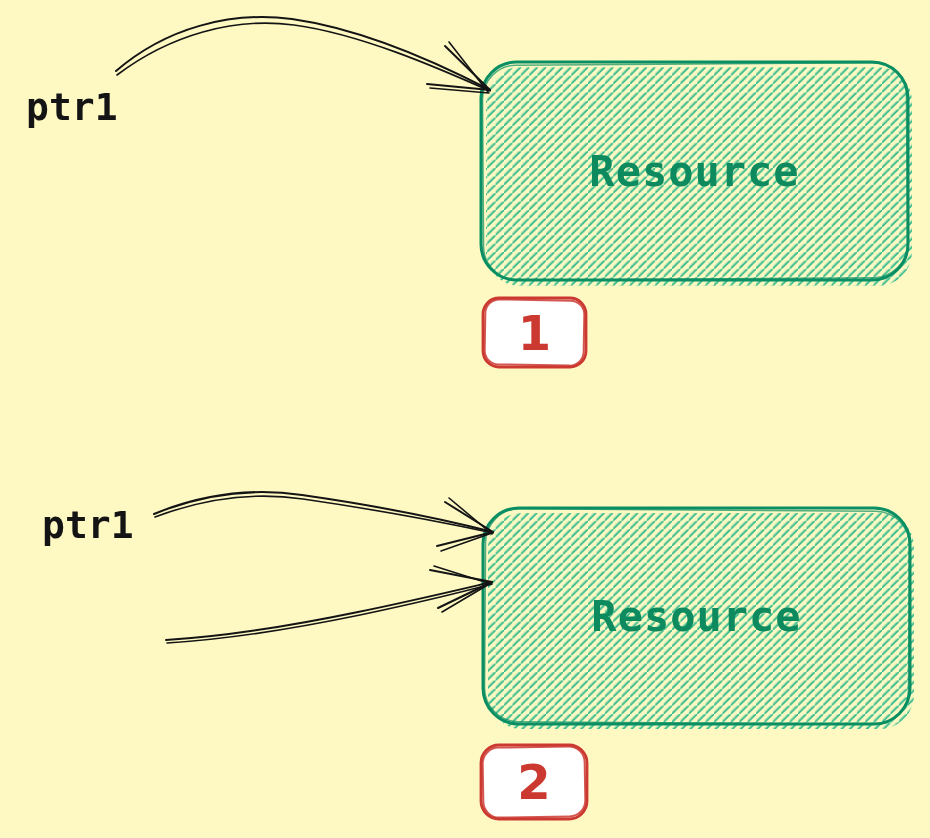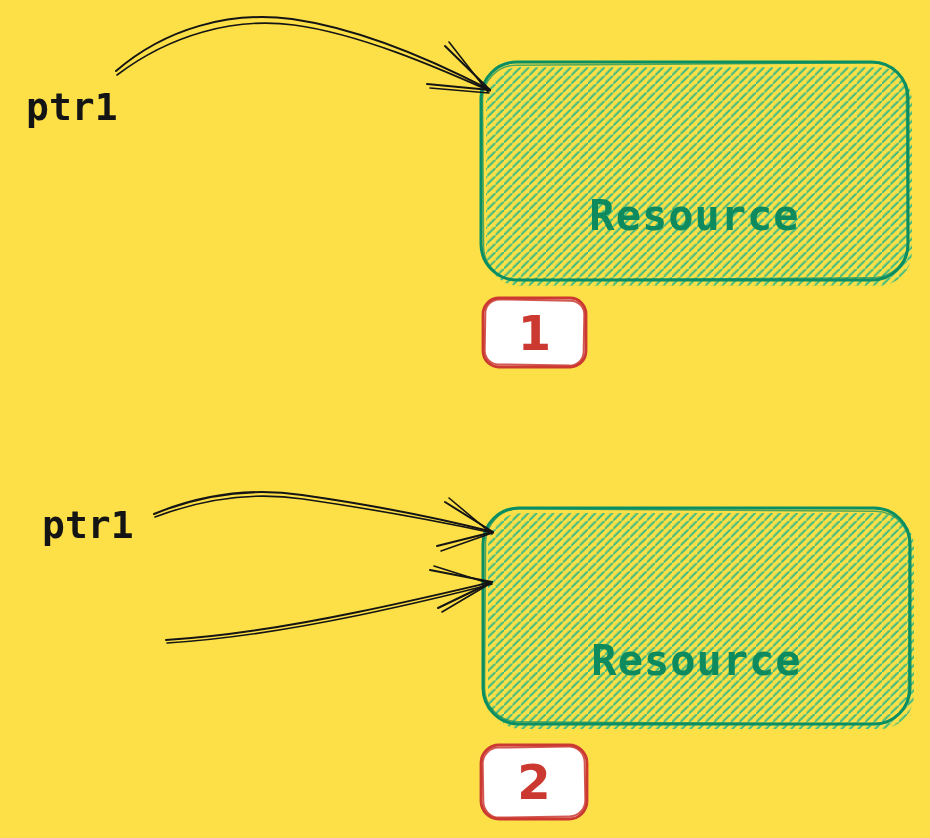--- a/index.html
+++ b/index.html
@@ -1,20 +1,20 @@
 <!DOCTYPE html>
 <html><head>
 <meta charset="utf-8">
 <style>
   html, body { margin: 0; padding: 0; background: #ffffff; }
   .canvas {
     position: relative;
     width: 930px;
     height: 838px;
-    background: #fde047;
+    background: #fef9c3;
     overflow: hidden;
     font-family: "DejaVu Sans", sans-serif;
   }
   .draw-layer { position: absolute; left: 0; top: 0; }
 
   .code-label {
     position: absolute;
     font-family: "DejaVu Sans Mono", monospace;
     font-weight: 700;
     font-size: 38px;
@@ -25,21 +25,20 @@
   .resource-overlay {
     position: absolute;
     display: flex;
     align-items: center;
     justify-content: center;
     font-family: "DejaVu Sans Mono", monospace;
     font-weight: 700;
     font-size: 42px;
     letter-spacing: 1px;
     color: #0e8a5f;
-    margin-top: 44px;
   }
   .count-overlay {
     position: absolute;
     display: flex;
     align-items: center;
     justify-content: center;
     font-family: "DejaVu Sans", sans-serif;
     font-weight: 700;
     font-size: 48px;
     color: #cb3931;

